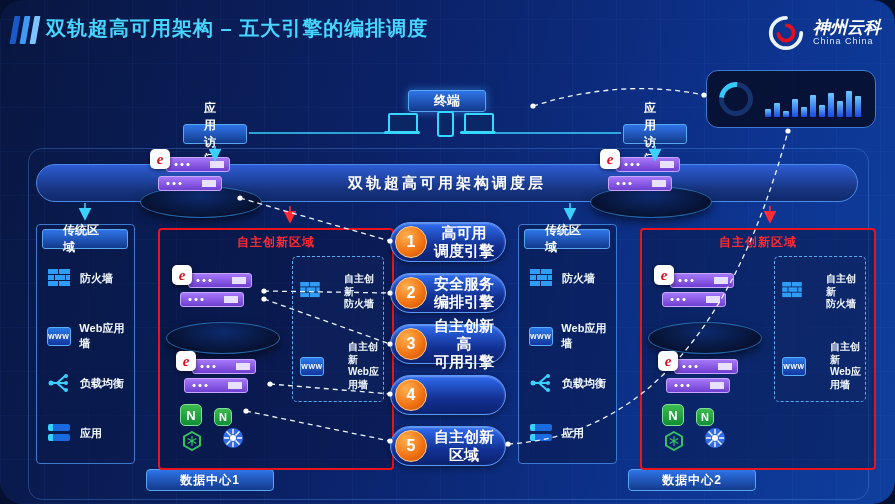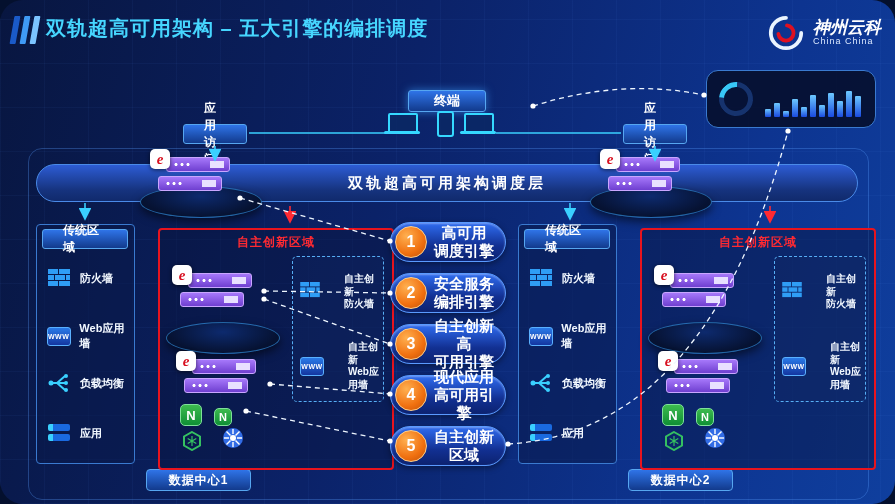--- a/index.html
+++ b/index.html
@@ -85,21 +85,21 @@
   .izone{width:232px;height:238px;background:rgba(8,20,60,.45);border:2px solid #e8141e;border-radius:4px;z-index:3;}
   .iz-title{position:absolute;left:0;top:4px;width:100%;text-align:center;font-size:12px;font-weight:bold;color:#ff2a32;letter-spacing:1px;}
   .iz-dash{position:absolute;left:132px;top:26px;width:92px;height:146px;border:1px dashed #57aef5;border-radius:5px;
     background:rgba(18,40,100,.35);box-sizing:border-box;}
   .inv-group{position:absolute;left:7px;display:flex;align-items:center;gap:24px;}
   .inv-label{font-size:10px;font-weight:bold;line-height:1.25;white-space:pre-line;color:#f2f8ff;}
   .ngx{position:absolute;width:22px;height:22px;border-radius:5px;background:linear-gradient(180deg,#3dbb4f,#0f8f35);
     display:flex;align-items:center;justify-content:center;font-weight:bold;font-size:13px;color:#fff;border:1px solid #7fe09a;box-sizing:border-box;}
   .ngx.small{width:18px;height:18px;font-size:11px;}
 
-  .dc-btn{position:absolute;width:105px;height:22px;display:flex;align-items:center;justify-content:center;
+  .dc-btn{position:absolute;width:128px;height:22px;display:flex;align-items:center;justify-content:center;
     background:linear-gradient(180deg,#2f74e8,#123a8c);border:1px solid #56a6f0;border-radius:4px;
     font-size:12px;font-weight:bold;letter-spacing:1px;box-sizing:border-box;}
 
   
   .engine{position:absolute;left:390px;width:116px;height:40px;border-radius:20px;display:flex;align-items:center;
     background:linear-gradient(180deg,#2f6cf0 0%,#123092 60%,#0c2270 100%);
     border:1px solid #5a9aff;box-shadow:inset 0 1px 2px rgba(255,255,255,.35),0 2px 6px rgba(0,0,0,.4);
     z-index:6;box-sizing:border-box;}
   .engine-num{flex:0 0 auto;width:30px;height:30px;margin-left:4px;border-radius:50%;
     background:radial-gradient(circle at 35% 30%,#ffb050,#f07010 60%,#c05008);
@@ -415,22 +415,20 @@
     <div class="engine-label">安全服务
 编排引擎</div>
   </div>
   <div class="engine" style="top:324px;">
     <div class="engine-num">3</div>
     <div class="engine-label">自主创新高
 可用引擎</div>
   </div>
   <div class="engine" style="top:375px;">
     <div class="engine-num">4</div>
-    <div class="engine-label">现代应用
-高可用引擎</div>
   </div>
   <div class="engine" style="top:426px;">
     <div class="engine-num">5</div>
     <div class="engine-label">自主创新区域</div>
   </div>
 
   <svg class="overlay" width="895" height="504">
     <defs>
       <marker id="arrC" markerWidth="8" markerHeight="8" refX="5" refY="4" orient="auto">
           <path d="M0 0 L8 4 L0 8 z" fill="#3ad0ff"></path>

